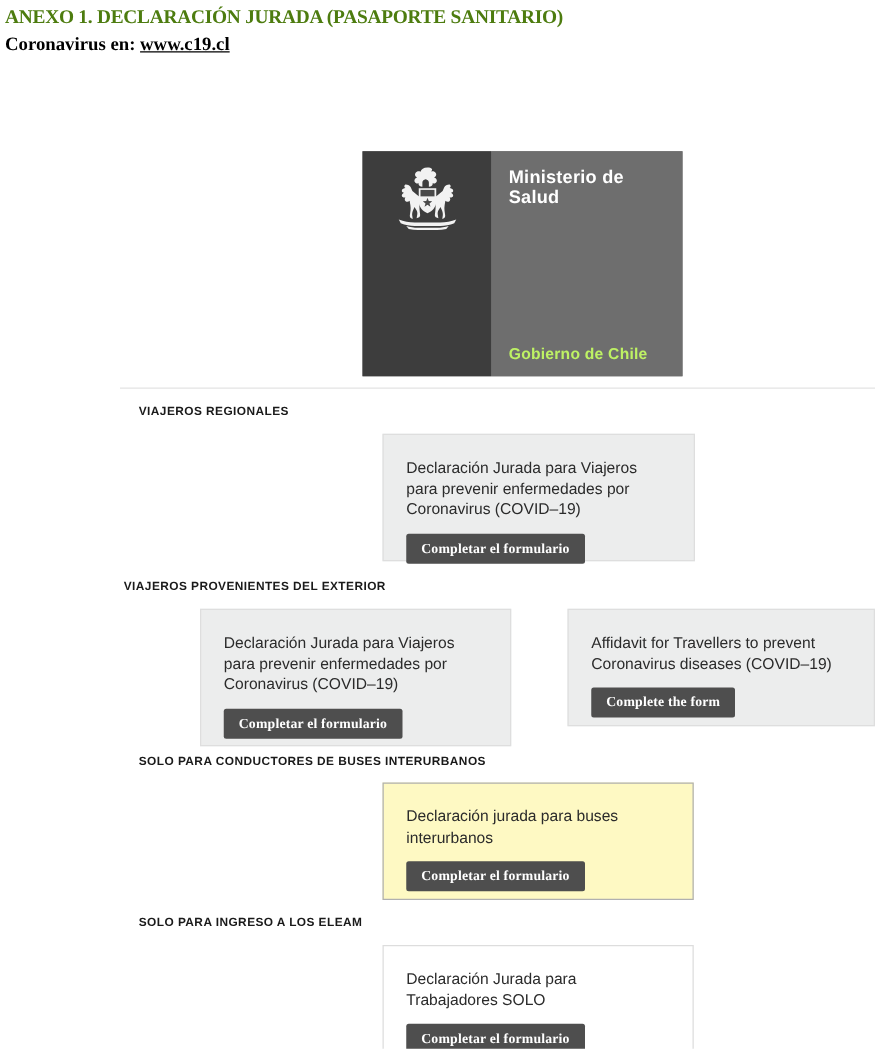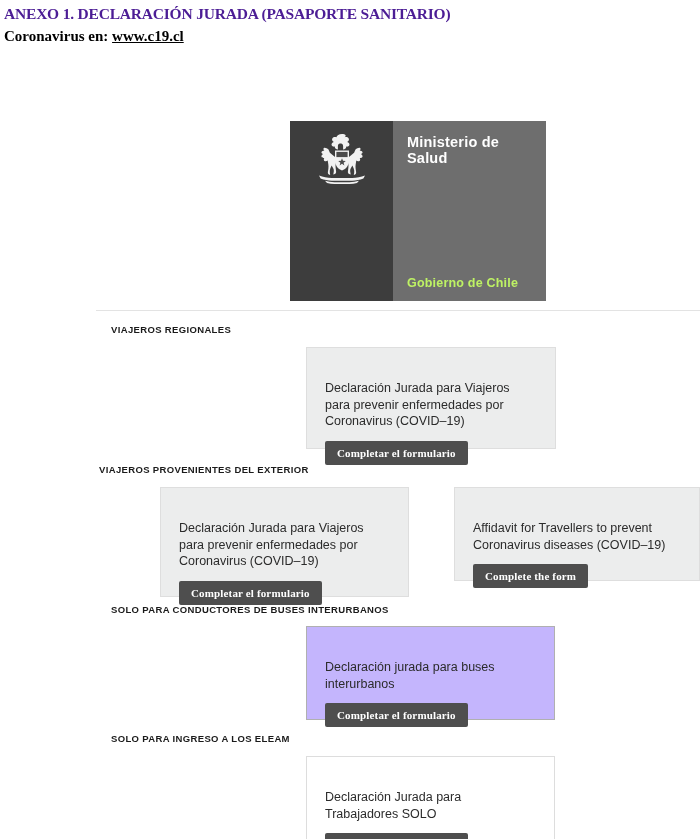--- a/index.html
+++ b/index.html
@@ -16,21 +16,21 @@
   }
 
   
   .doc-header {
     padding: 4px 0 0 4px;
   }
   .doc-title {
     font-family: "Liberation Serif", serif;
     font-weight: bold;
     font-size: 15.5px;
-    color: #4c1d95;
+    color: #4d7c0f;
     letter-spacing: -0.2px;
     line-height: 1.25;
     margin: 0;
     white-space: nowrap;
   }
   .doc-subline {
     font-family: "Liberation Serif", serif;
     font-weight: bold;
     font-size: 15px;
     color: #000;
@@ -120,24 +120,24 @@
     color: #1a1a1a;
     letter-spacing: 0.35px;
     white-space: nowrap;
   }
 
   
   .card {
     position: absolute;
     box-sizing: border-box;
     border: 1px solid #dcdcdc;
-    padding: 32px 16px 14px 18px;
+    padding: 18px 16px 14px 18px;
   }
   .card.shade-light   { background: #eceded; border-color: #dedede; }
-  .card.shade-dark    { background: #c4b5fd; border-color: #b0b0b0; }
+  .card.shade-dark    { background: #fef9c3; border-color: #b0b0b0; }
   .card.shade-white   { background: #ffffff; border-color: #dddddd; }
 
   .card-text {
     font-size: 12.5px;
     line-height: 1.33;
     color: #2b2b2b;
     margin: 0 0 11px 0;
     white-space: pre-line;
   }
   .card-btn {

